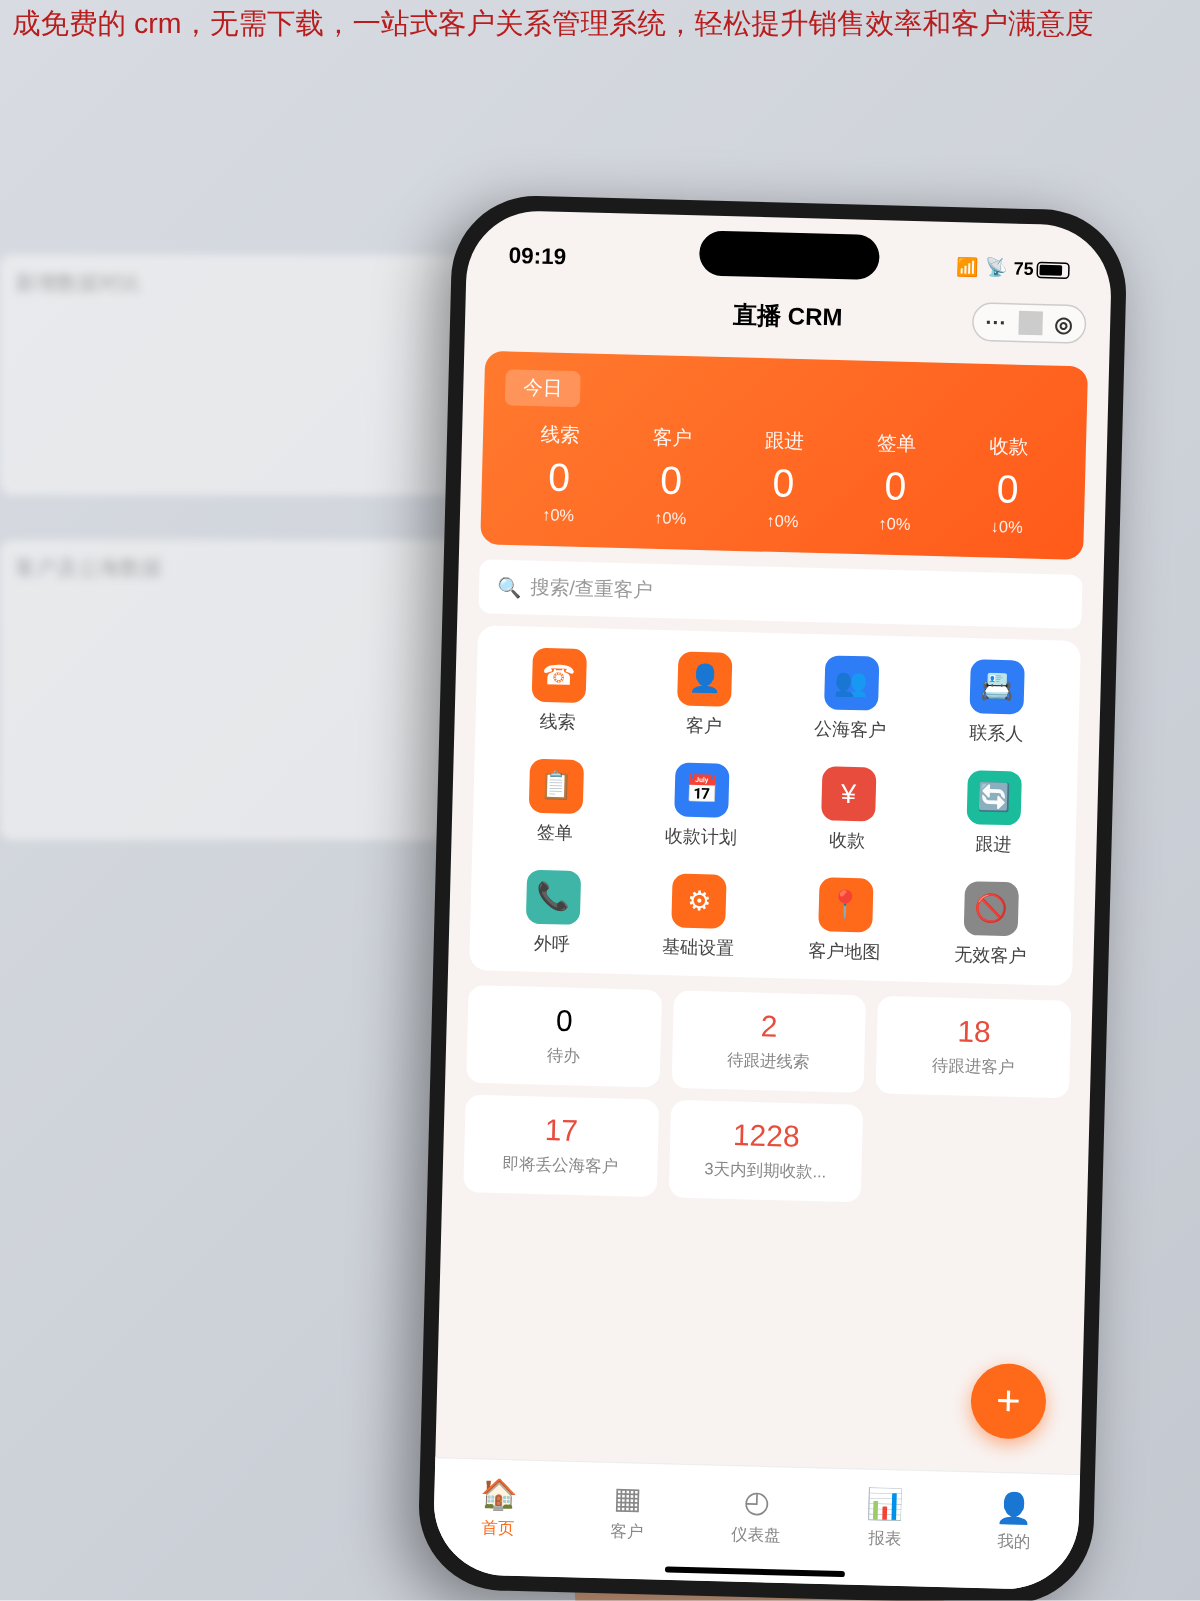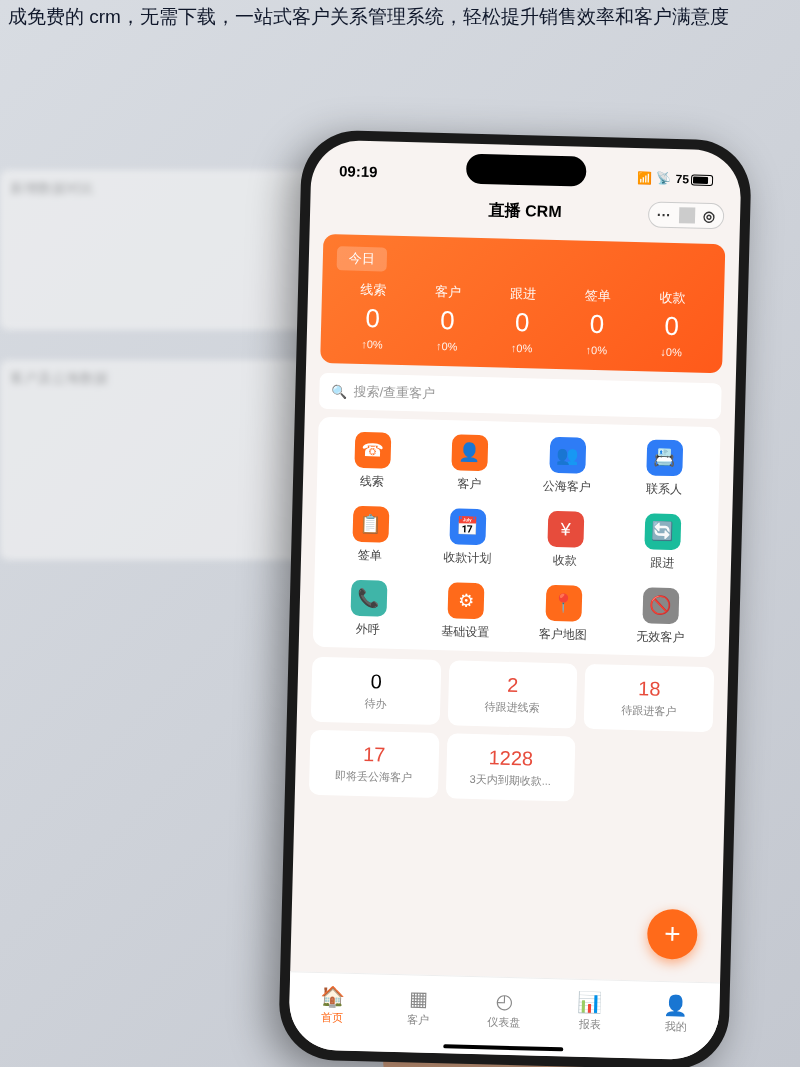--- a/index.html
+++ b/index.html
@@ -25,21 +25,21 @@
   font-size: 14px;
   padding: 10px;
 }
 .bg-box.b1 { top: 170px; left: 0; width: 340px; height: 160px; }
 .bg-box.b2 { top: 360px; left: 0; width: 340px; height: 200px; }
 .overlay-caption {
   position: absolute;
   top: 0; left: 0; right: 0;
   padding: 4px 8px;
   font-size: 19px;
-  color: #0f172a;
+  color: #b91c1c;
   z-index: 5;
   line-height: 1.4;
 }
 .headline {
   position: absolute;
   top: 0; left: 0; right: 0;
   text-align: center;
   font-size: 62px;
   font-weight: 900;
   color: #ff6a1a;

